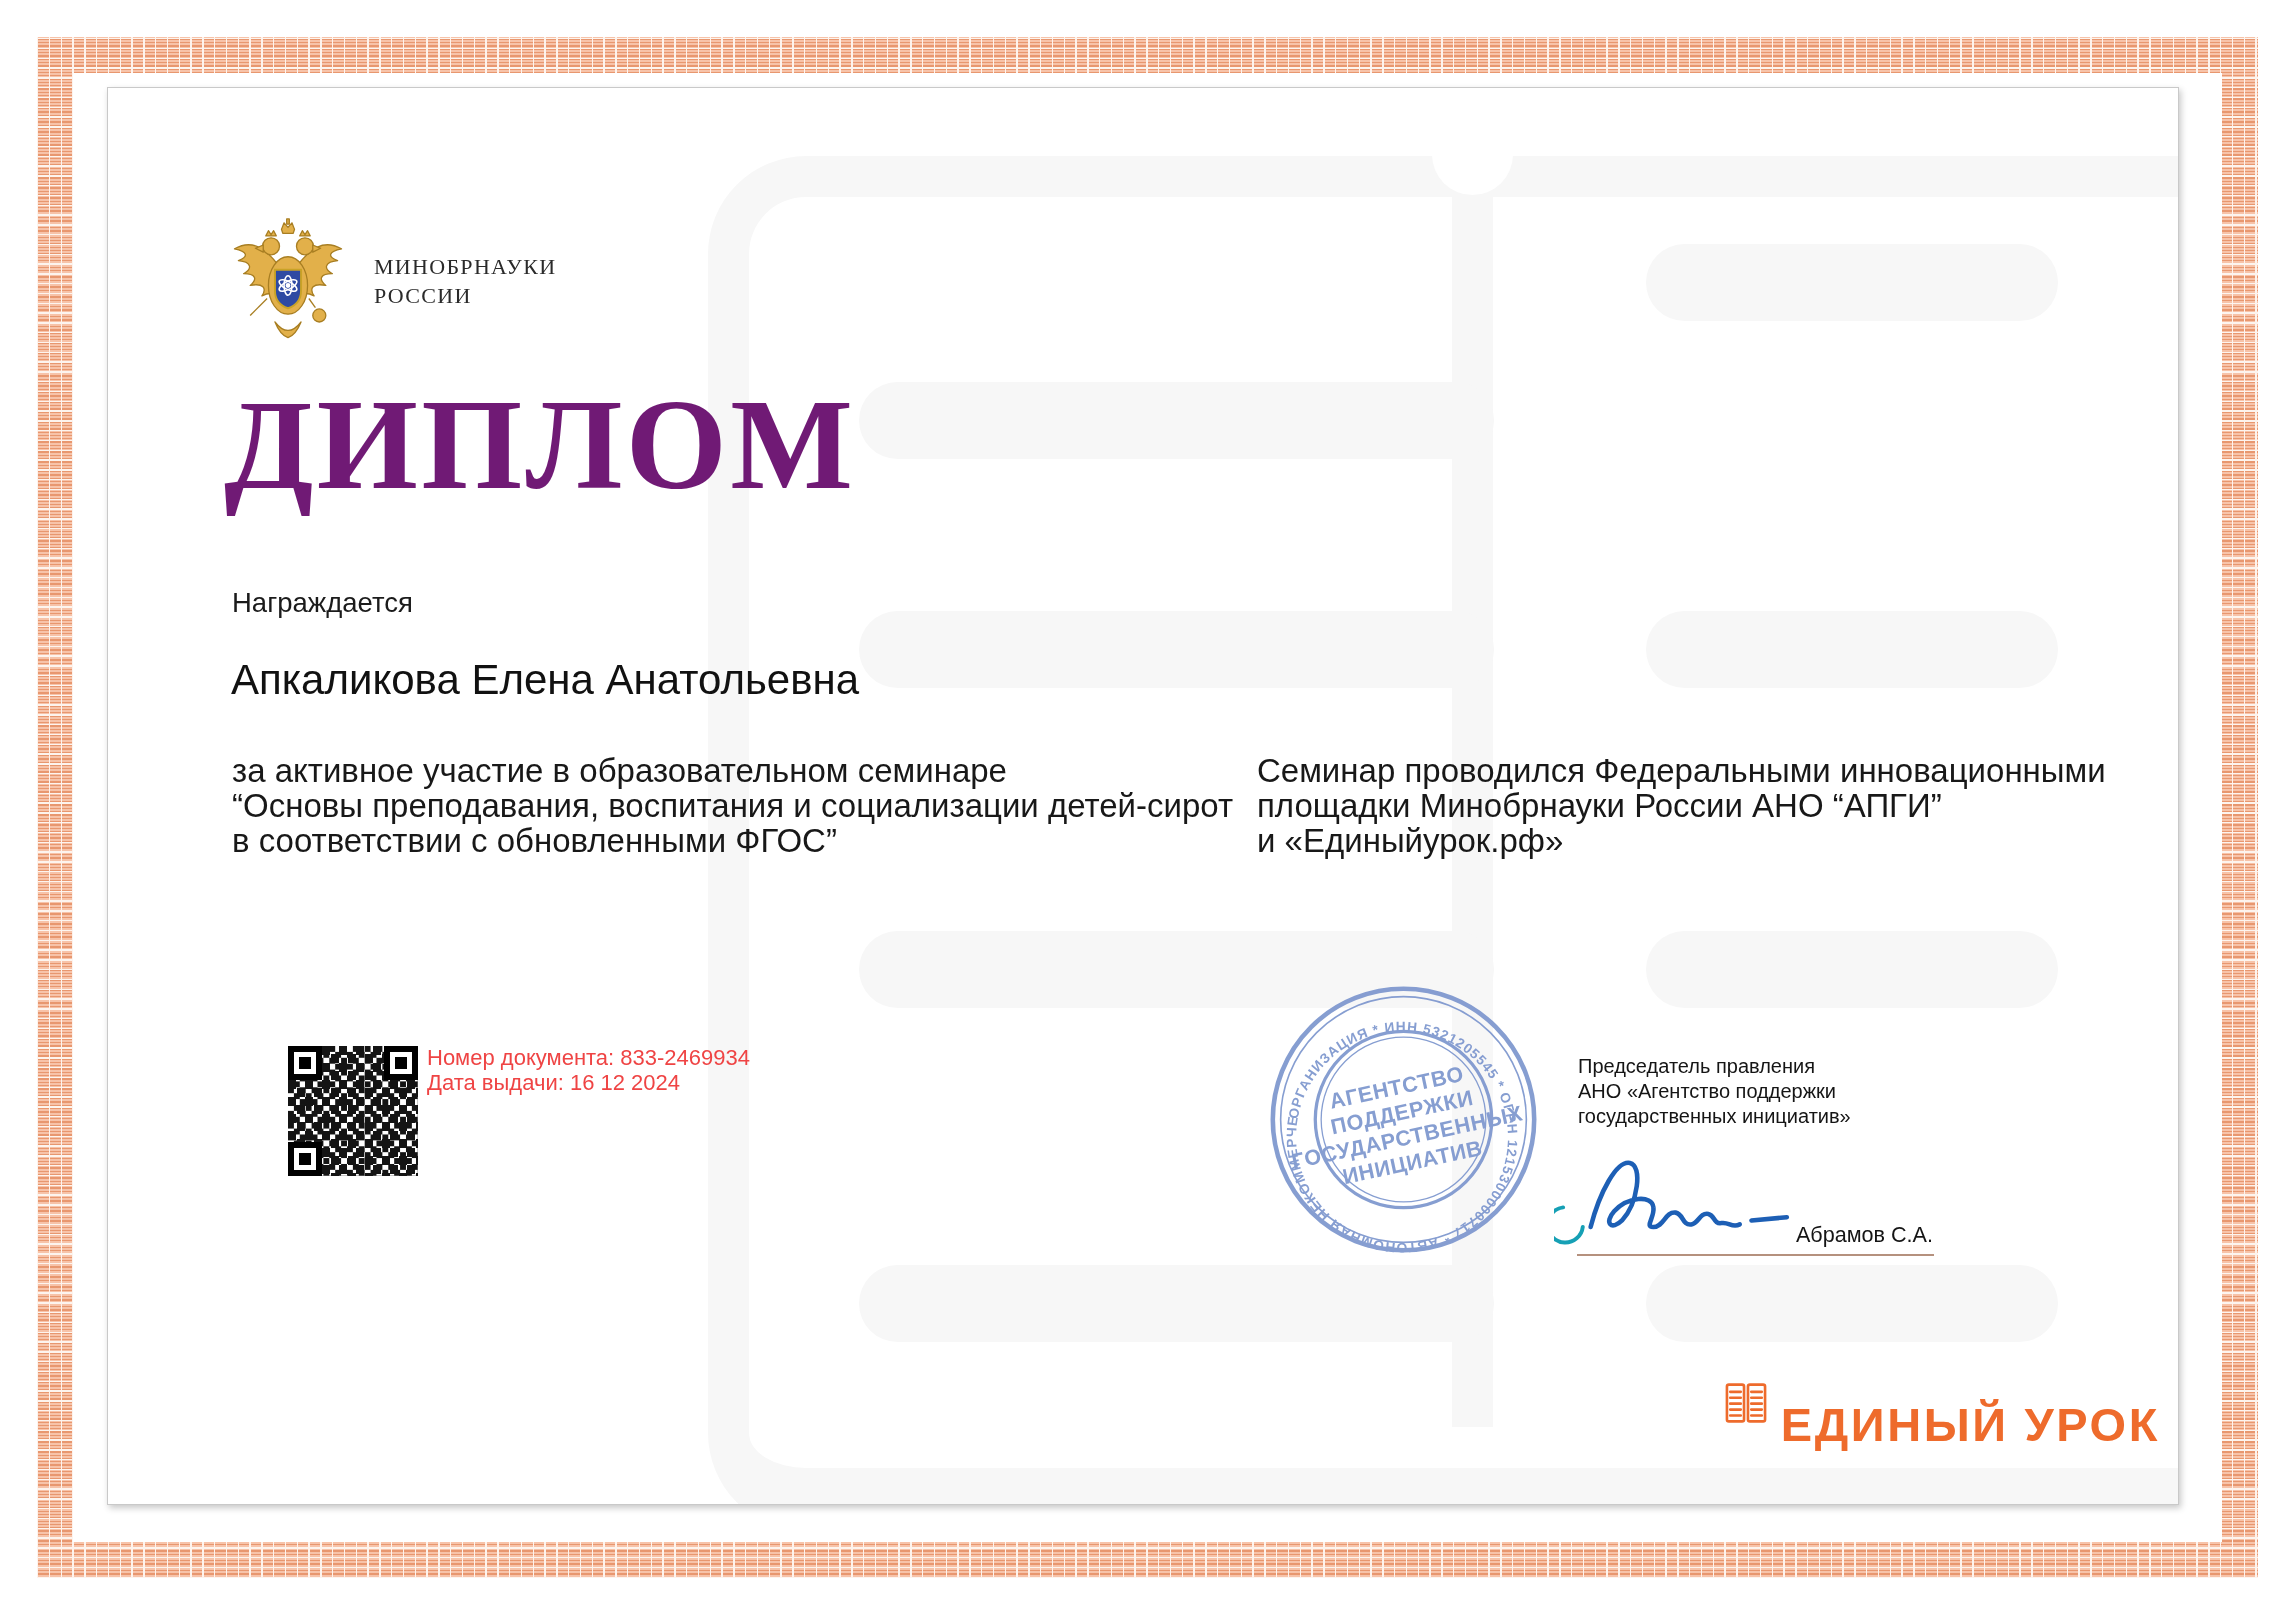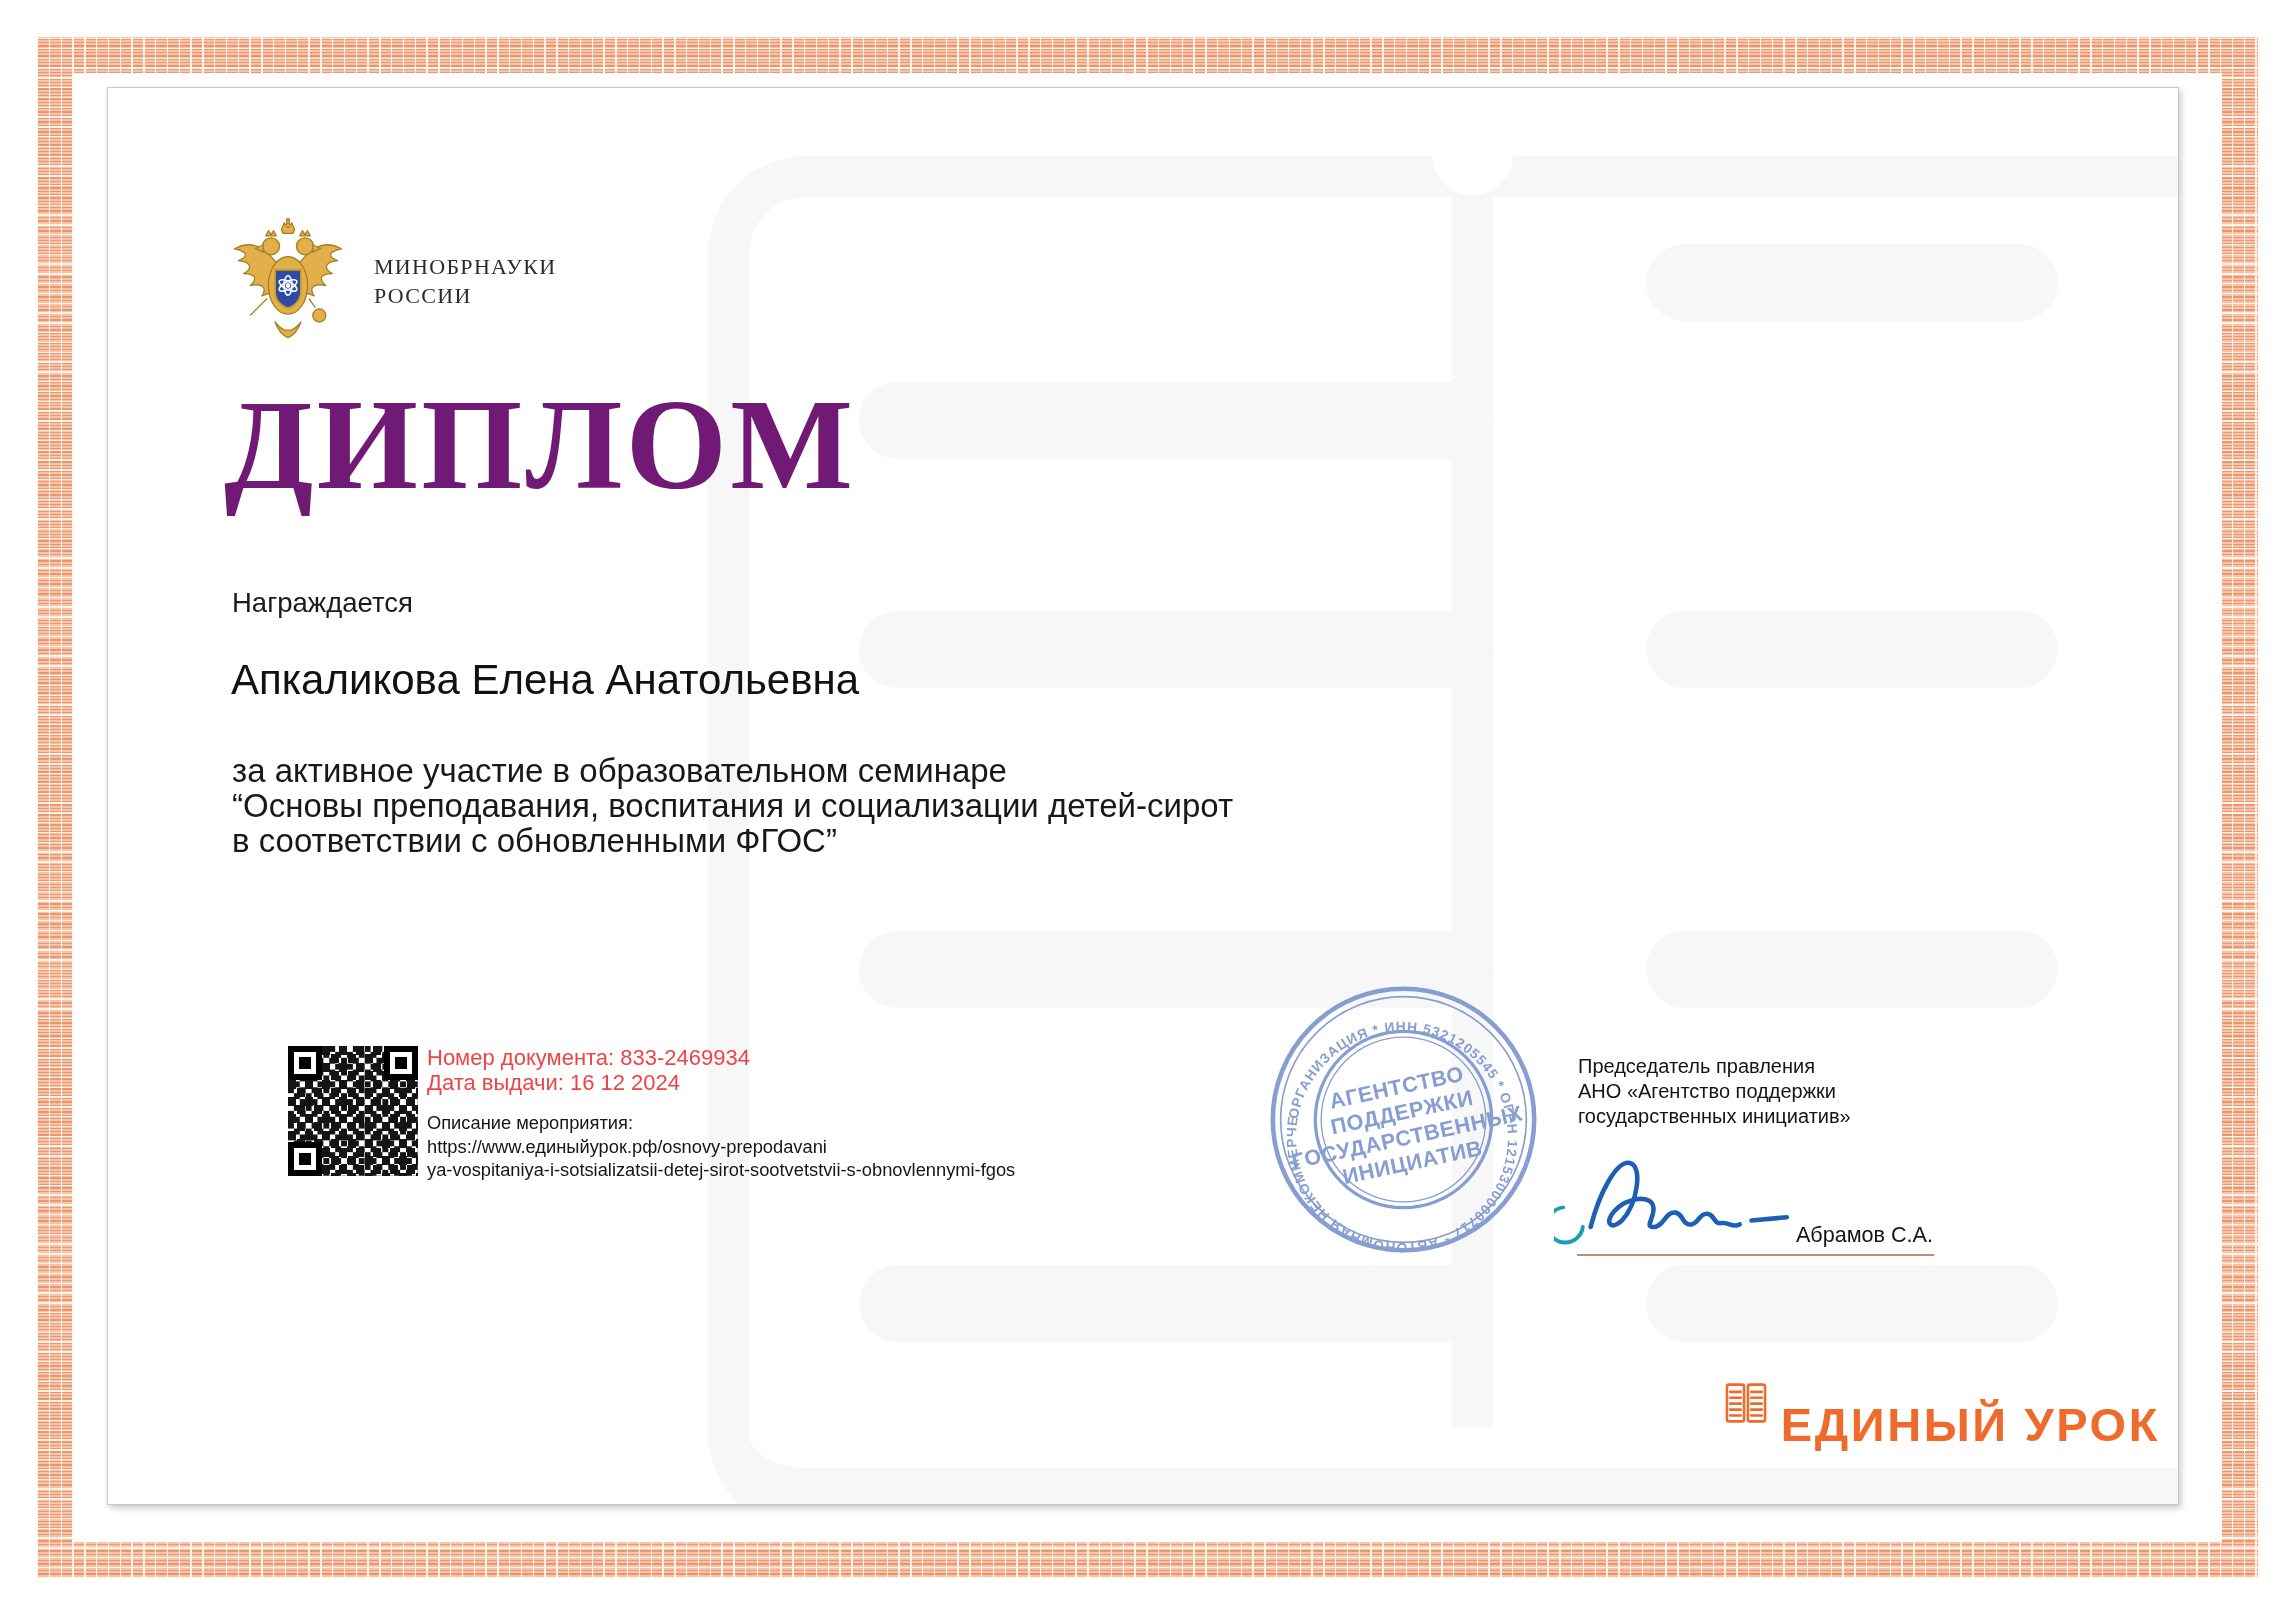--- a/index.html
+++ b/index.html
@@ -125,34 +125,34 @@
 
     <div class="abs award-label">Награждается</div>
     <div class="abs recipient">Апкаликова Елена Анатольевна</div>
 
     <div class="abs para desc">
       <div>за активное участие в образовательном семинаре</div>
       <div>“Основы преподавания, воспитания и социализации детей-сирот</div>
       <div>в соответствии с обновленными ФГОС”</div>
     </div>
 
+    <div class="abs para organizer">
+      <div>Семинар проводился Федеральными инновационными</div>
+      <div>площадки Минобрнауки России АНО “АПГИ”</div>
+      <div>и «Единыйурок.рф»</div>
+    </div>
 
     <div class="abs qr">
       <div class="finder f-tl"></div>
       <div class="finder f-tr"></div>
       <div class="finder f-bl"></div>
     </div>
     <div class="abs doc-top">
       <div>Номер документа: 833-2469934</div>
       <div>Дата выдачи: 16 12 2024</div>
-    </div>
-    <div class="abs doc-desc">
-      <div>Описание мероприятия:</div>
-      <div>https://www.единыйурок.рф/osnovy-prepodavani</div>
-      <div>ya-vospitaniya-i-sotsializatsii-detej-sirot-sootvetstvii-s-obnovlennymi-fgos</div>
     </div>
 
     <svg class="abs stamp" width="281" height="281" viewBox="0 0 430 430">
       <g fill="none" stroke="#8099cf">
         <circle cx="215" cy="215" r="200" stroke-width="7"></circle>
         <circle cx="215" cy="215" r="188" stroke-width="2.5"></circle>
         <circle cx="215" cy="215" r="135" stroke-width="5"></circle>
         <circle cx="215" cy="215" r="126" stroke-width="2"></circle>
       </g>
       <defs>

